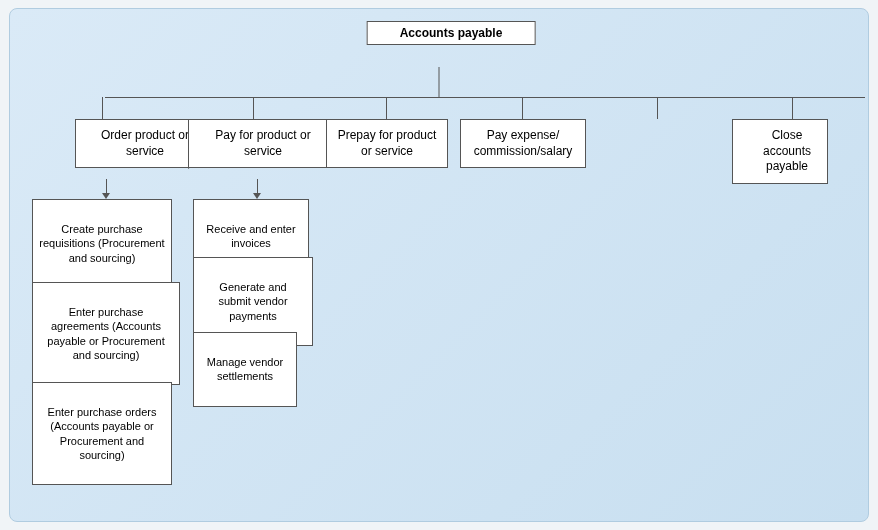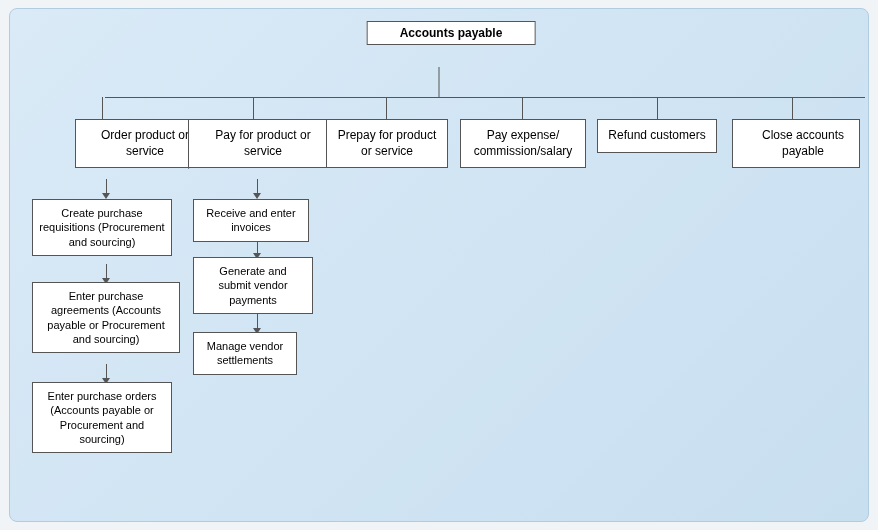--- a/index.html
+++ b/index.html
@@ -122,21 +122,21 @@
       border-bottom: 4px solid transparent;
       border-left: 6px solid #555;
     }
 
     
     .child-node {
       position: absolute;
       background: white;
       border: 1.5px solid #555;
       text-align: center;
-      padding: 6px 5px;
+      padding: 22px 5px;
       font-size: 11px;
       line-height: 1.3;
       z-index: 2;
     }
   </style>
 </head>
 <body>
 
 <div class="diagram-container">
 
@@ -169,25 +169,22 @@
   </div>
 
   <div class="top-node" style="left:316px; width:122px; top:110px;">
     Prepay for product<br>or service
   </div>
 
   <div class="top-node" style="left:450px; width:126px; top:110px;">
     Pay expense/<br>commission/salary
   </div>
 
-  <div class="top-node" style="left:587px; width:120px; top:110px;">
-    Refund customers
-  </div>
-
-  <div class="top-node" style="left:722px; width:128px; top:110px;padding-left:20px;">
+
+  <div class="top-node" style="left:722px; width:96px; top:110px;padding-left:20px;">
     Close accounts<br>payable
   </div>
 
   <div class="arrow-right" style="position:absolute; top:152px; left:162px;">
     <div class="line" style="width:16px;"></div>
     <div class="head"></div>
   </div>
 
   <div class="arrow-down" style="top:170px; left:92px;">
     <div class="line" style="height:14px;"></div>

